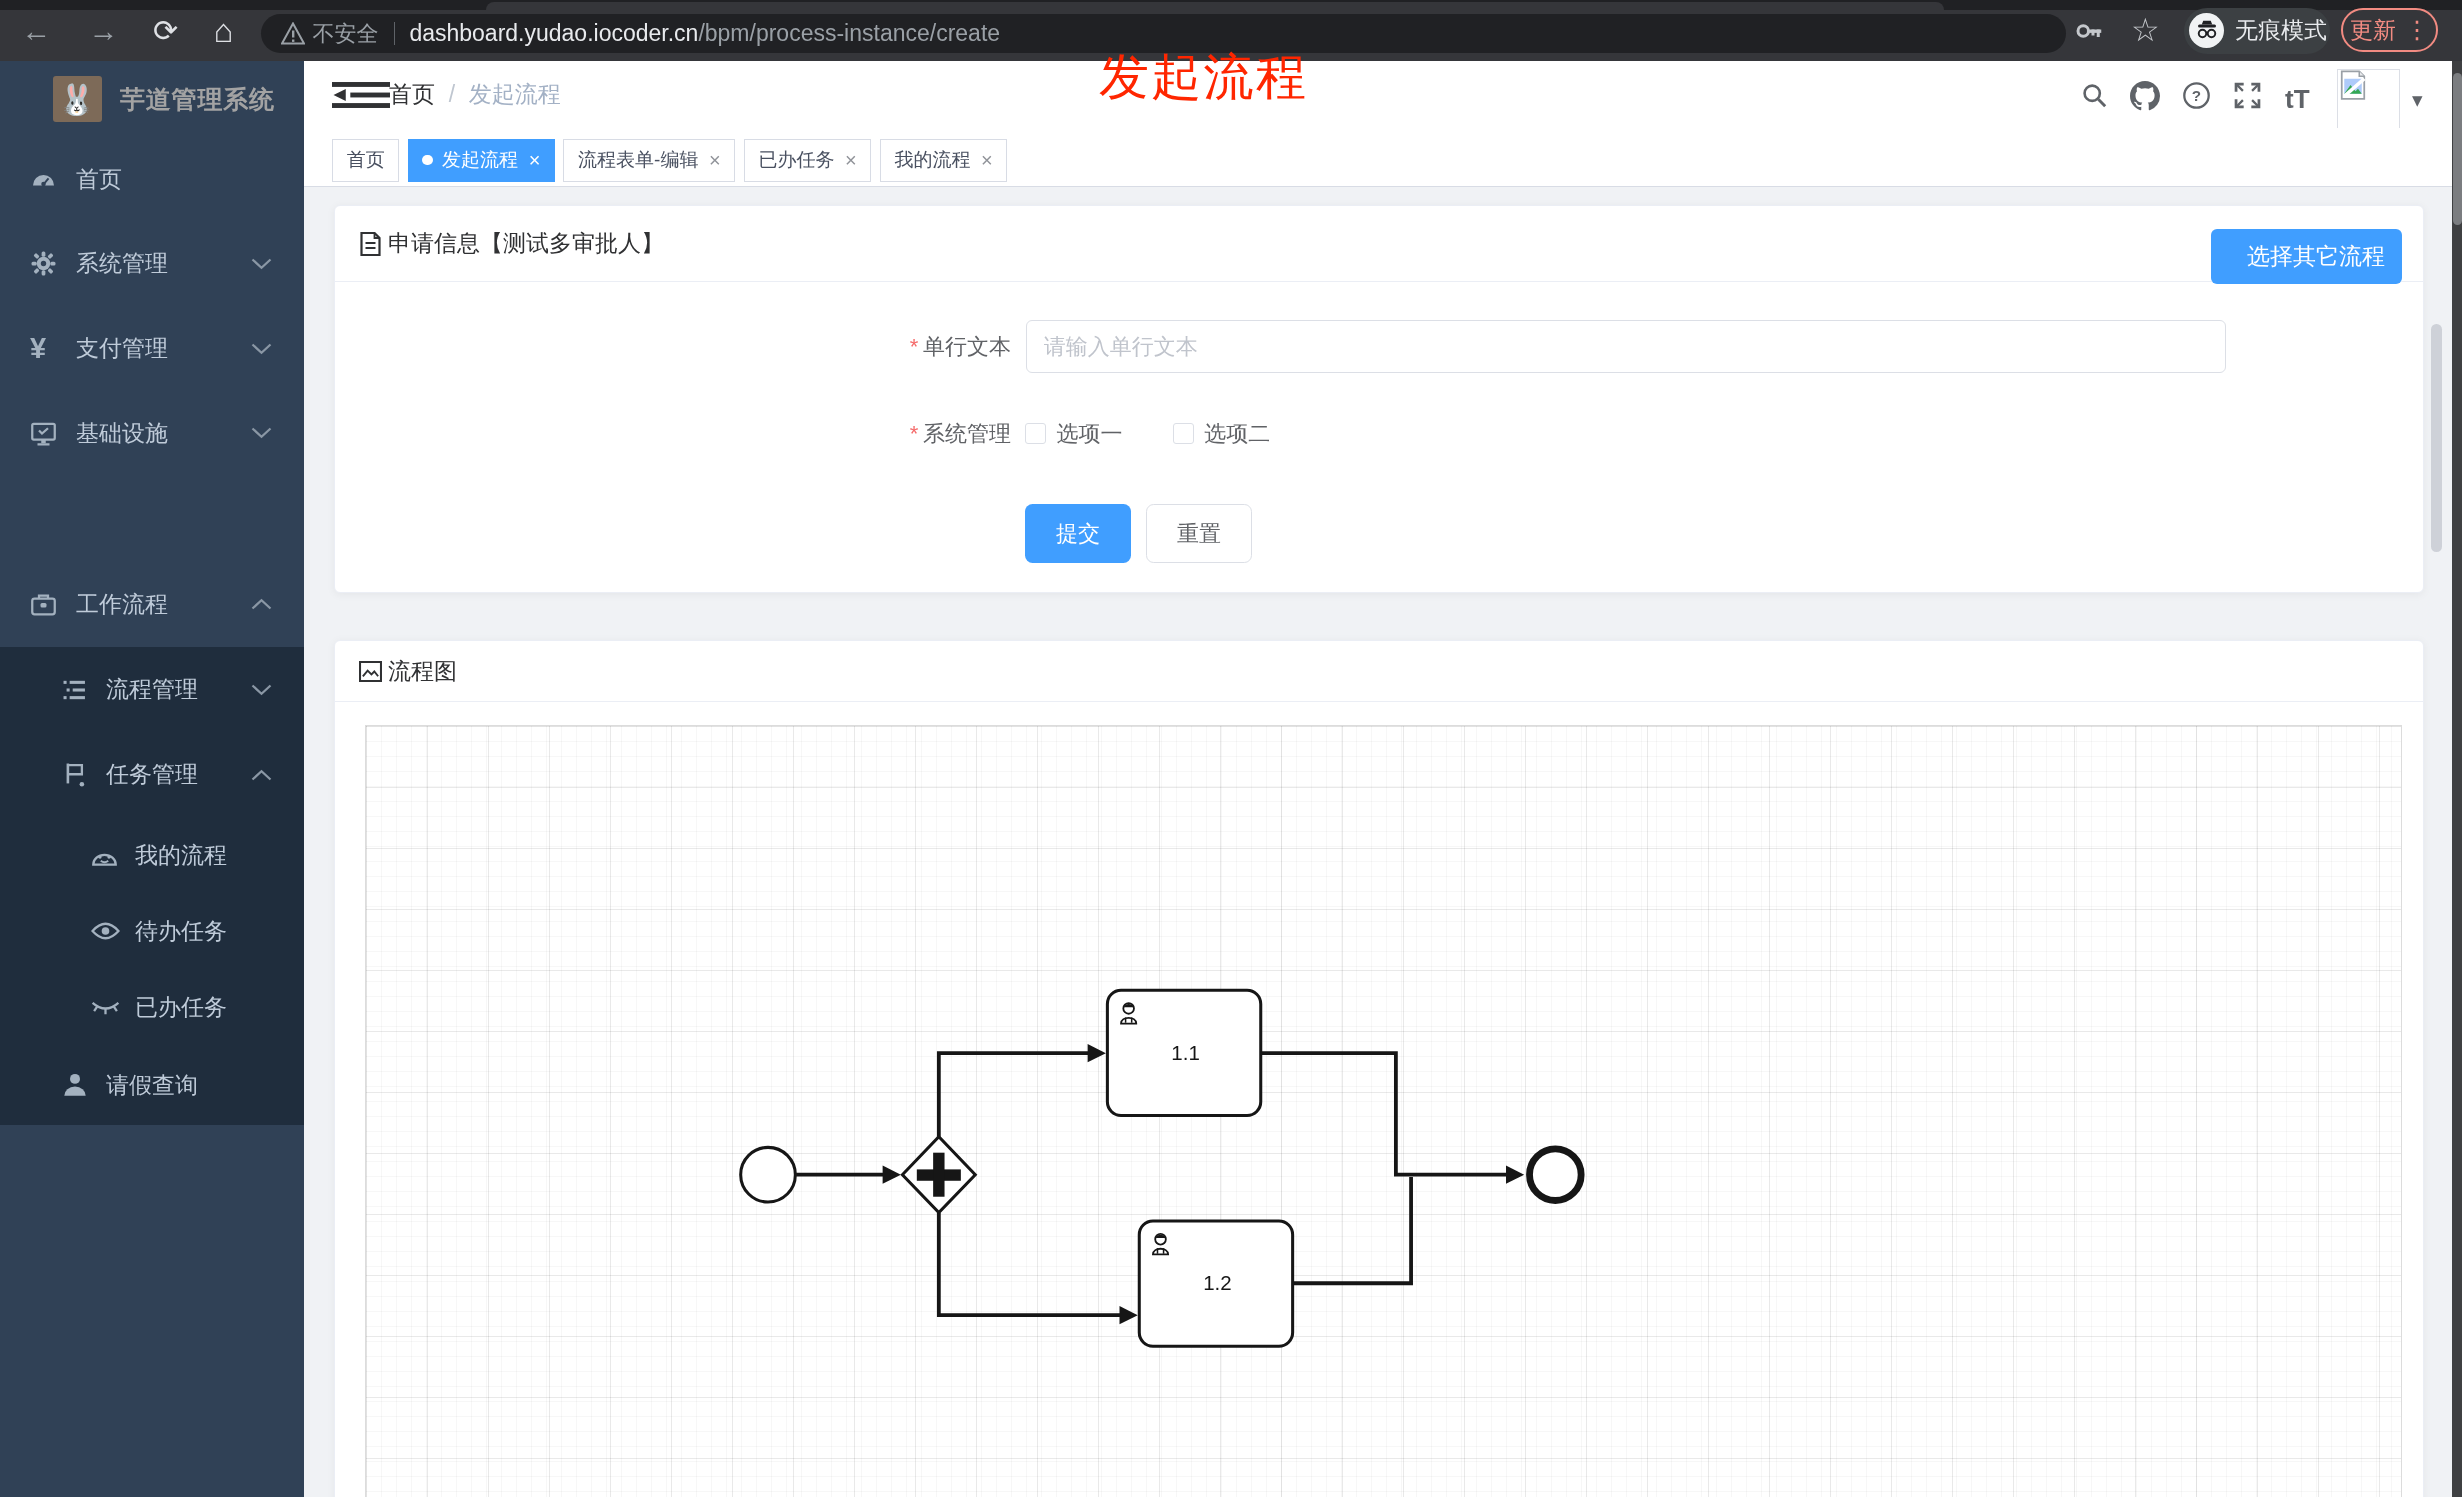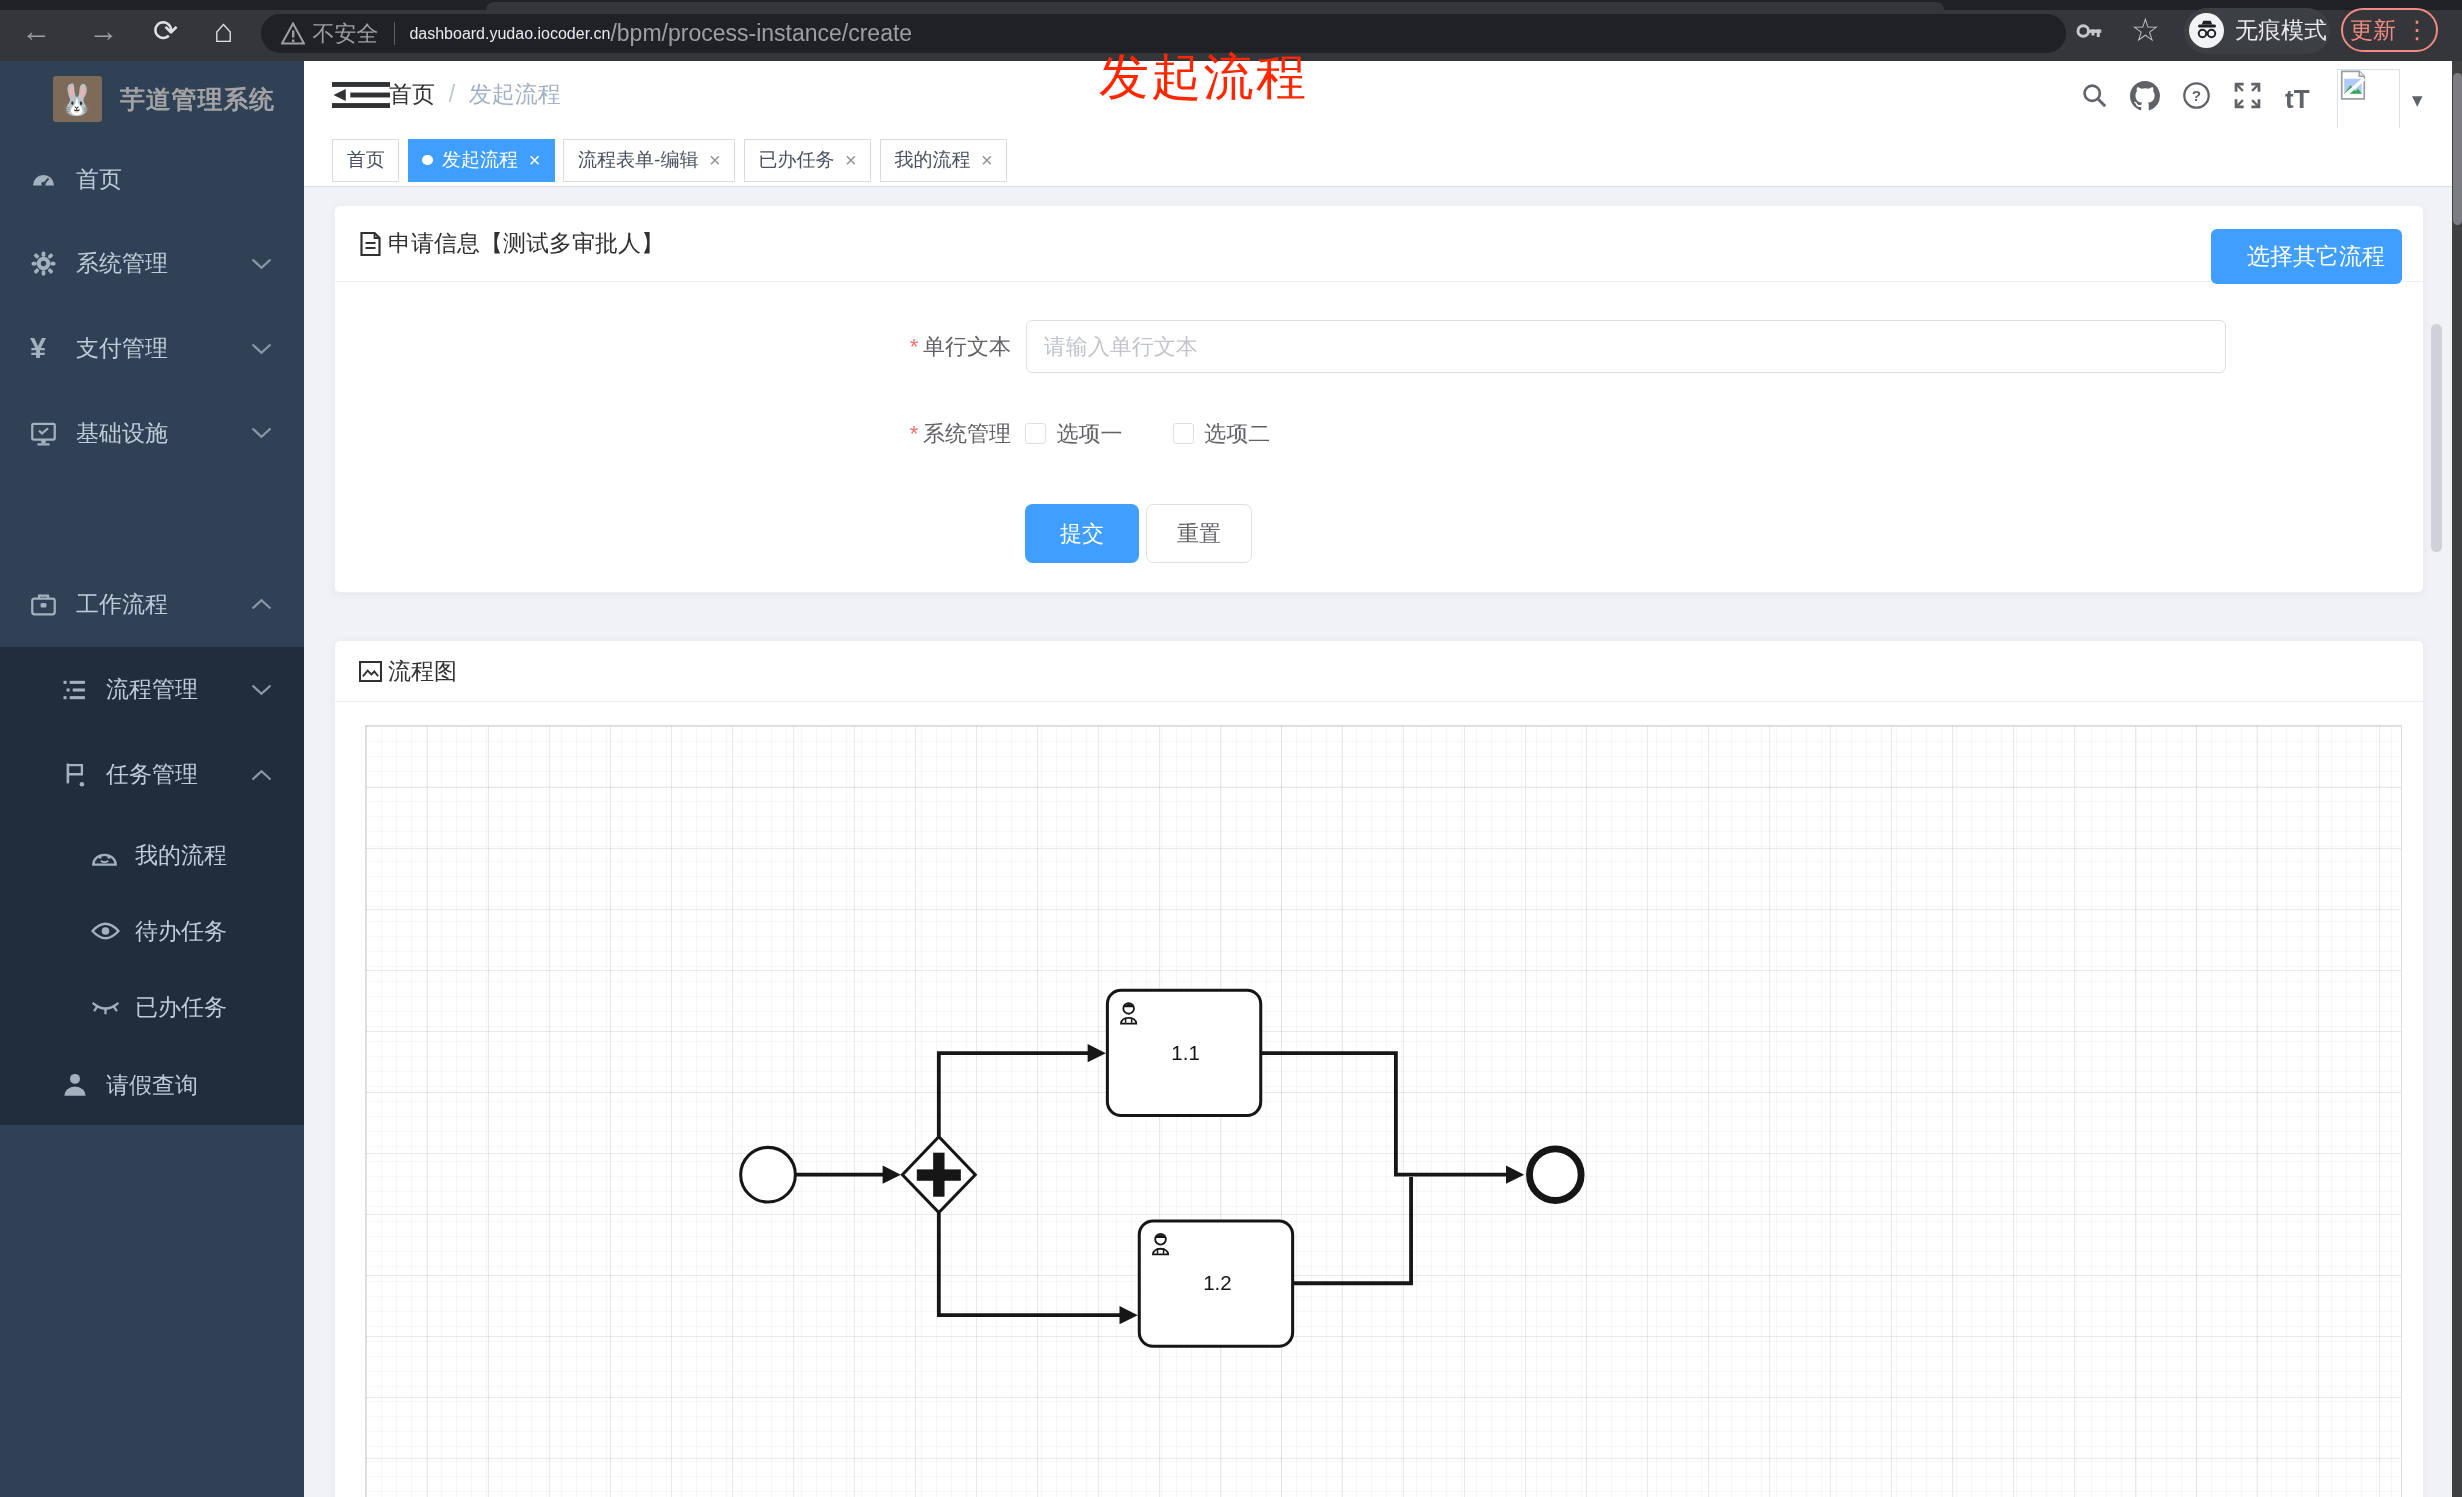--- a/index.html
+++ b/index.html
@@ -10,21 +10,21 @@
   
   #chrome { left:0; top:0; width:2462px; height:61px; background:#35363a; }
   #tabstrip { left:0; top:0; width:2462px; height:10px; background:#202124; }
   #browser-tab { left:486px; top:1.5px; width:1458px; height:8.4px; background:#35363a; border-radius:9px 9px 0 0; }
   .nav-ic { top:13.7px; width:39px; height:35px; color:#9aa0a6; font-size:30px; line-height:33px; text-align:center; }
   .nav-ic.bright { color:#dfe1e5; }
   #url-pill { left:261px; top:14.4px; width:1805px; height:39px; background:#202124; border-radius:20px;
               display:flex; align-items:center; color:#9aa0a6; font-size:22px; }
   #url-pill .warn { margin-left:20px; margin-right:7.6px; display:flex; }
   #url-divider { width:0.8px; height:23px; background:#5f6368; margin:0 15px; }
-  .url-domain { color:#e8eaed; font-size:16px; }
+  .url-domain { color:#e8eaed; font-size:23px; }
   .url-path { color:#9aa0a6; font-size:23px; }
   #key-ic { left:2075px; top:18px; color:#c4c7cb; }
   #star-ic { left:2131px; top:10.6px; color:#c4c7cb; font-size:32px; }
   #incog-pill { left:2184px; top:7.6px; width:146px; height:46px; background:#3c4043; border-radius:23px;
                 display:flex; align-items:center; }
   #incog-circle { width:35px; height:35px; border-radius:50%; background:#f1f3f4; margin-left:5.3px;
                   display:flex; align-items:center; justify-content:center; }
   #incog-label { color:#e8eaed; font-size:23px; margin-left:10.6px; }
   #update-pill { left:2341px; top:8.4px; width:97px; height:44px; border:2.3px solid #f28b82; border-radius:22px;
                  display:flex; align-items:center; justify-content:center; gap:9px; color:#f28b82; }
@@ -88,21 +88,21 @@
   .req { color:#f56c6c; margin-right:4.6px; font-size:22px; }
   #label-text { left:425px; top:114px; }
   #input-text { position:absolute; left:691px; top:114px; width:1200px; height:53px; border:0.8px solid #dcdfe6;
                 border-radius:6px; font-size:22px; color:#303133; padding:0 16.7px; outline:none;
                 font-family:"Liberation Sans",sans-serif; }
   #input-text::placeholder { color:#c0c4cc; }
   #label-check { left:425px; top:201px; }
   #check-row { position:absolute; left:690px; top:201px; height:53px; display:flex; align-items:center; font-size:22px; color:#606266; }
   .cbox { width:21px; height:21px; border:0.8px solid #dcdfe6; border-radius:3px; background:#fff; margin-right:10.6px; }
   .copt { margin-right:50px; }
-  #submit-btn { position:absolute; left:690px; top:298px; width:114px; height:59px; background:#409eff; border-radius:7.6px;
+  #submit-btn { position:absolute; left:690px; top:298px; width:106px; height:59px; background:#409eff; border-radius:7.6px;
                 color:#fff; font-size:22px; display:flex; align-items:center; justify-content:center; }
   #reset-btn { position:absolute; left:811px; top:298px; width:106px; height:59px; background:#fff; border:0.8px solid #dcdfe6;
                border-radius:7.6px; color:#606266; font-size:22px; display:flex; align-items:center; justify-content:center; }
 
   #bpmn-canvas { position:absolute; left:30px; top:84px; width:2037px; height:782px; background-color:#fff;
     border:0.8px solid #dcdcdc;
     background-image:
       linear-gradient(rgba(0,0,0,.085) 0.8px, transparent 0.8px),
       linear-gradient(90deg, rgba(0,0,0,.085) 0.8px, transparent 0.8px),
       linear-gradient(rgba(0,0,0,.030) 0.8px, transparent 0.8px),

